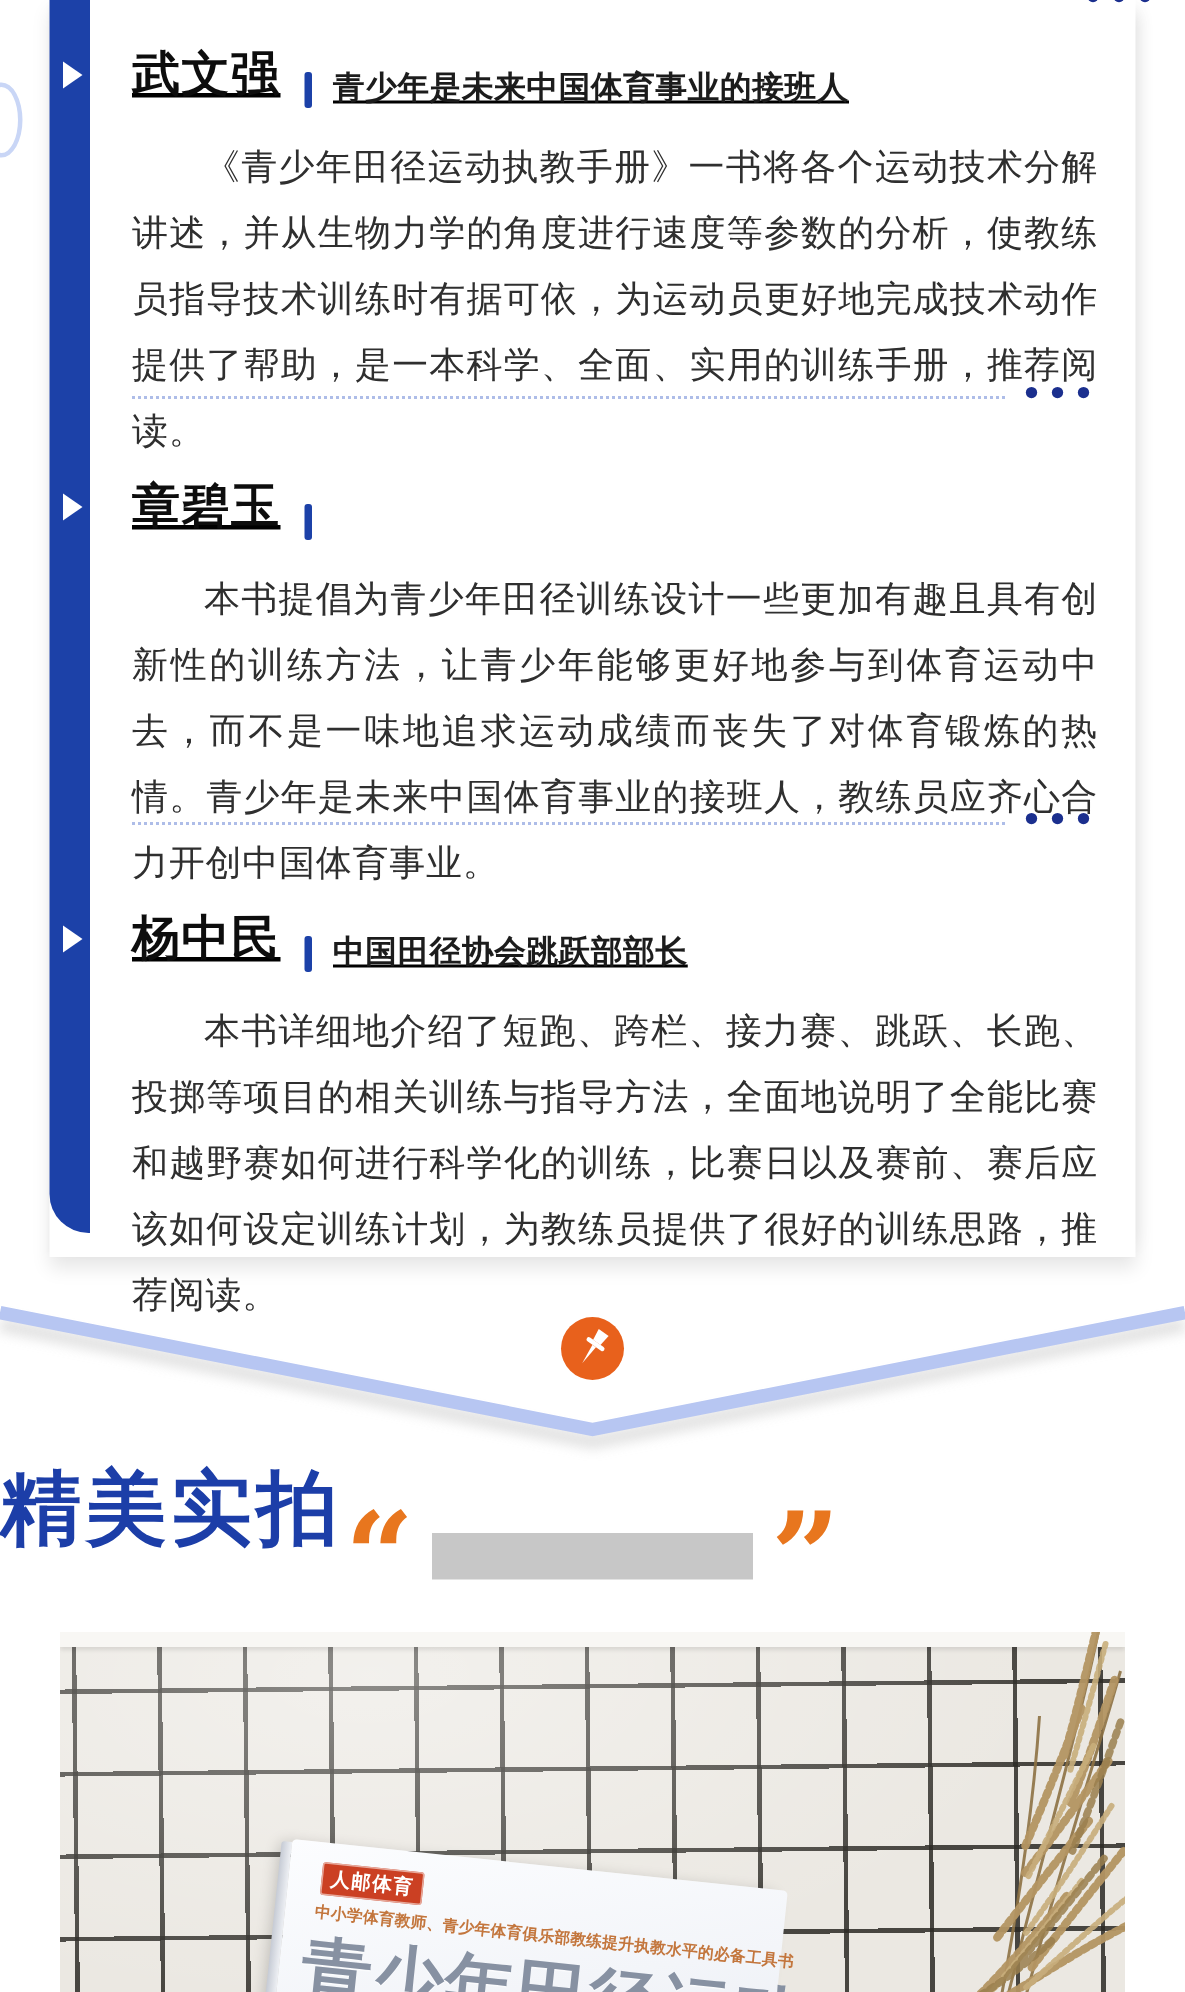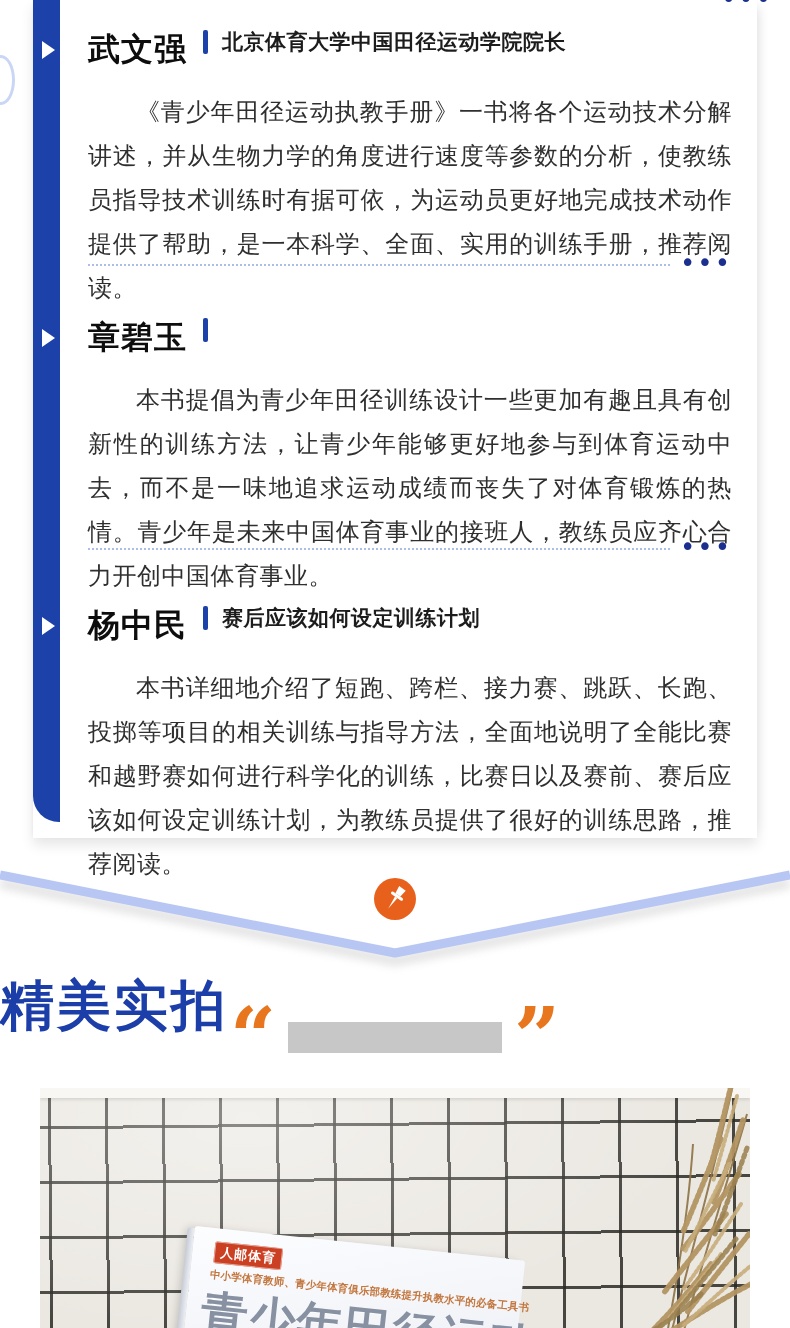--- a/index.html
+++ b/index.html
@@ -13,21 +13,21 @@
   .card{
     position:absolute;left:33px;top:0;width:724px;height:838px;background:#ffffff;
     box-shadow:0 7px 12px rgba(0,0,0,.10), 8px 0 12px -8px rgba(0,0,0,.07), -2px 0 4px -2px rgba(0,0,0,.05);
   }
   .accent-bar{
     position:absolute;left:0;top:0;width:27px;height:822px;
     background:#1c41a8;border-bottom-left-radius:26px;
   }
   .section{position:absolute;left:55px;width:644px;}
   .sec1{top:28px}.sec2{top:316px}.sec3{top:604px}
-  .sec-head{position:relative;display:flex;align-items:flex-start;height:44px;}
+  .sec-head{position:relative;display:flex;align-items:flex-end;height:44px;text-decoration:underline;}
   .arrow{
     position:absolute;left:-46px;top:13px;width:0;height:0;
     border-left:13px solid #ffffff;border-top:9px solid transparent;border-bottom:9px solid transparent;
   }
   .name{font-size:32px;font-weight:900;color:#0d0d0d;letter-spacing:1px;}
   .vbar{width:5px;height:24px;background:#1c41a8;border-radius:2px;margin:2px 14px 0 16px;flex:none;}
   .jobtitle{font-size:21px;font-weight:700;color:#1c1c1c;letter-spacing:.5px;}
   .para{
     margin-top:20px;font-size:24px;line-height:44px;color:#2f2f2f;
     text-indent:2em;text-align:justify;letter-spacing:.5px;font-family:Liberation Mono, monospace;
@@ -106,21 +106,21 @@
 
   <div class="card">
     <div class="accent-bar"></div>
     <div class="top-dots">•••</div>
 
     <div class="section sec1">
       <div class="sec-head">
         <span class="arrow"></span>
         <span class="name">武文强</span>
         <span class="vbar"></span>
-        <span class="jobtitle">北京体育大学中国田径运动学院院长</span>
+        <span class="jobtitle">青少年是未来中国体育事业的接班人</span>
       </div>
       <div class="para">《青少年田径运动执教手册》一书将各个运动技术分解讲述，并从生物力学的角度进行速度等参数的分析，使教练员指导技术训练时有据可依，为运动员更好地完成技术动作提供了帮助，是一本科学、全面、实用的训练手册，推荐阅读。</div>
     </div>
     <div class="sep sep-1">
       <div class="sep-line"></div>
       <div class="sep-dots">•••</div>
     </div>
 
     <div class="section sec2">
       <div class="sec-head">
@@ -133,21 +133,21 @@
     <div class="sep sep-2">
       <div class="sep-line"></div>
       <div class="sep-dots">•••</div>
     </div>
 
     <div class="section sec3">
       <div class="sec-head">
         <span class="arrow"></span>
         <span class="name">杨中民</span>
         <span class="vbar"></span>
-        <span class="jobtitle">赛后应该如何设定训练计划</span>
+        <span class="jobtitle">中国田径协会跳跃部部长</span>
       </div>
       <div class="para">本书详细地介绍了短跑、跨栏、接力赛、跳跃、长跑、投掷等项目的相关训练与指导方法，全面地说明了全能比赛和越野赛如何进行科学化的训练，比赛日以及赛前、赛后应该如何设定训练计划，为教练员提供了很好的训练思路，推荐阅读。</div>
     </div>
   </div>
 
   <div class="edge-curl"></div>
 
   <svg class="chevron" width="790" height="140" viewBox="0 0 790 140">
     <defs>
       <filter id="soft" x="-20%" y="-20%" width="140%" height="140%">

